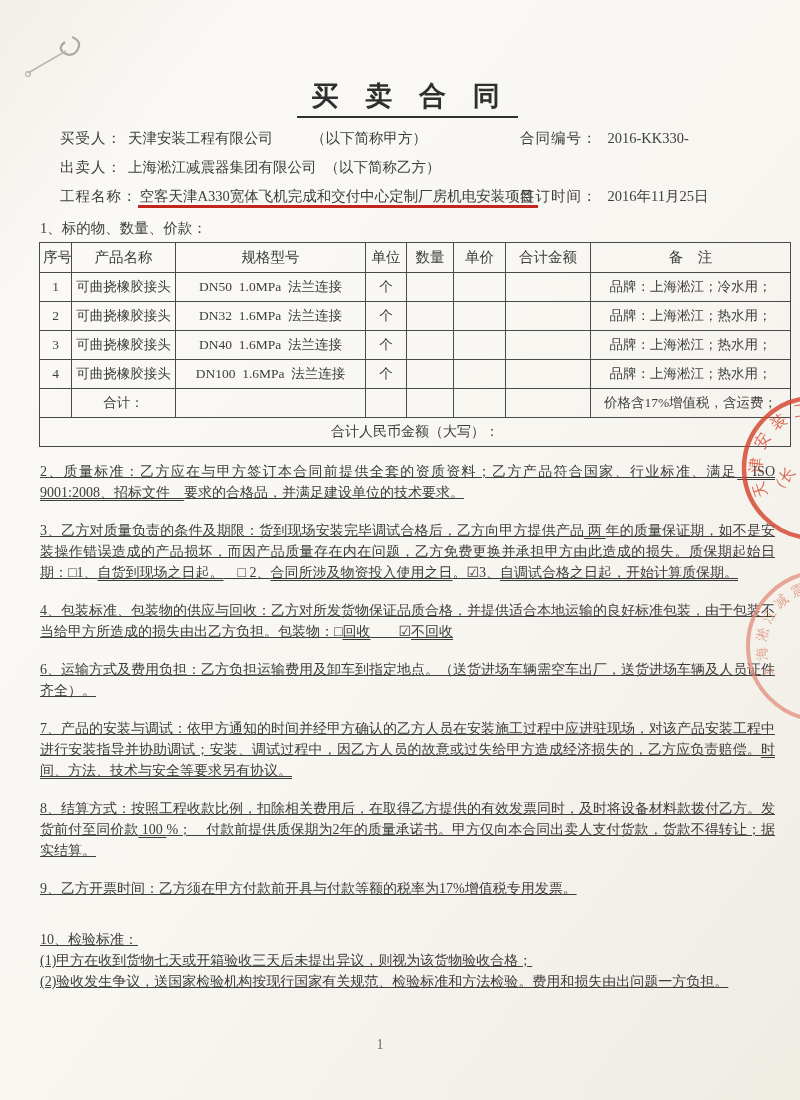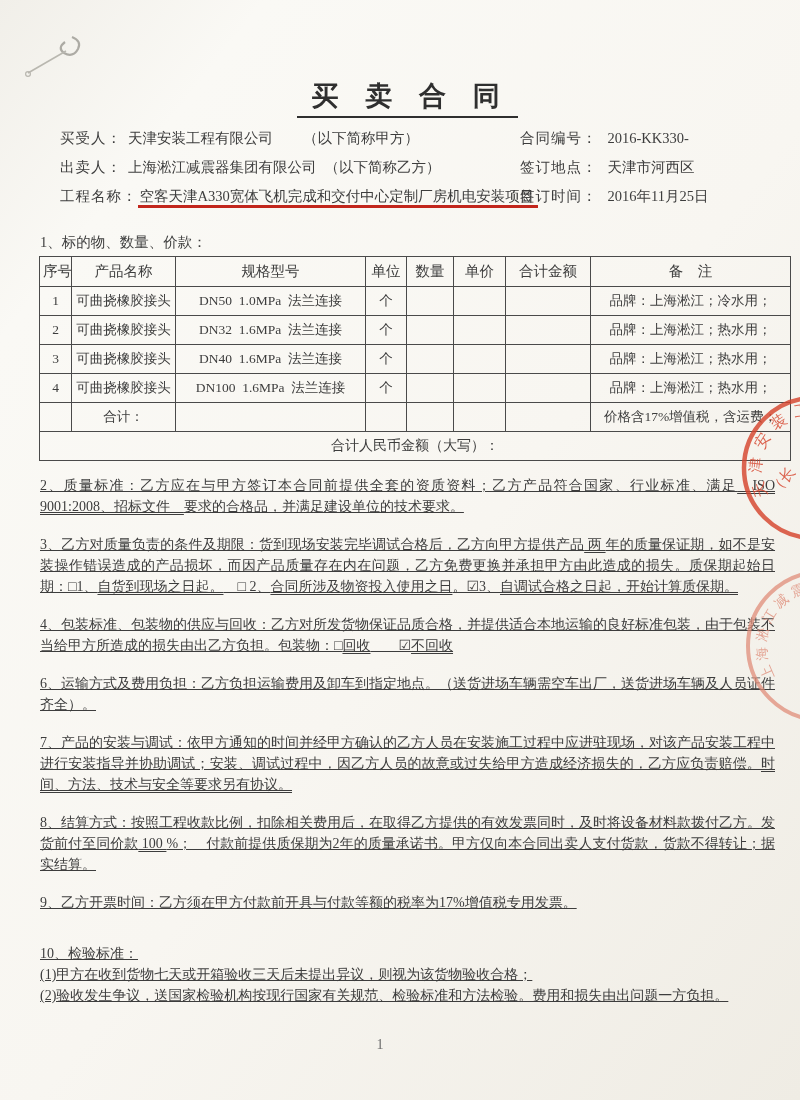--- a/index.html
+++ b/index.html
@@ -16,26 +16,26 @@
   .title-wrap { text-align:center; padding-top:78px; }
   .doc-title {
     display:inline-block; font-size:27px; font-weight:bold; letter-spacing:10px;
     color:#2f2f2f; border-bottom:2px solid #2f2f2f; padding:0 8px 2px 14px;
   }
   
   .meta { position:relative; margin:6px 0 0 45px; width:730px; font-size:14.5px; }
   .meta-row { position:relative; height:29px; line-height:29px; white-space:nowrap; }
   .meta-label { letter-spacing:1px; }
   .meta-value { margin-left:6px; }
-  .meta-note { margin-left:30px; }
+  .meta-note { margin-left:38px; }
   .meta-right { position:absolute; left:460px; top:0; }
   .meta-right .meta-value { margin-left:10px; }
   .project-name { border-bottom:3px solid #c2261c; padding:0 4px 1px 2px; }
   
-  .sec1-heading { margin:22px 0 4px 25px; font-size:14.5px; }
+  .sec1-heading { margin:8px 0 4px 25px; font-size:14.5px; }
   
   table.goods {
     margin-left:24px; width:751px; border-collapse:collapse; table-layout:fixed;
     font-size:13.5px; color:#3d3d3d;
   }
   table.goods th, table.goods td {
     border:1px solid #4a4a4a; text-align:center; vertical-align:middle;
     height:29px; padding:1px 3px; overflow:hidden;
   }
   table.goods thead th { height:30px; font-weight:normal; font-size:14.5px; white-space:pre; }
@@ -75,23 +75,20 @@
 
   <div class="meta" data-name="contract-header">
     <div class="meta-row">
       <span class="meta-label" data-name="buyer-label">买受人：</span><span class="meta-value" data-name="buyer-name">天津安装工程有限公司</span><span class="meta-note" data-name="buyer-note">（以下简称甲方）</span>
       <span class="meta-right">
         <span class="meta-label" data-name="contract-no-label">合同编号：</span><span class="meta-value" data-name="contract-no-value">2016-KK330-</span>
       </span>
     </div>
     <div class="meta-row">
       <span class="meta-label" data-name="seller-label">出卖人：</span><span class="meta-value" data-name="seller-name">上海淞江减震器集团有限公司</span><span class="meta-note" style="margin-left:8px" data-name="seller-note">（以下简称乙方）</span>
-      <span class="meta-right">
-        <span class="meta-label" data-name="sign-place-label">签订地点：</span><span class="meta-value" data-name="sign-place-value">天津市河西区</span>
-      </span>
     </div>
     <div class="meta-row">
       <span class="meta-label" data-name="project-label">工程名称：</span><span class="project-name" data-name="project-name">空客天津A330宽体飞机完成和交付中心定制厂房机电安装项目</span>
       <span class="meta-right">
         <span class="meta-label" data-name="sign-date-label">签订时间：</span><span class="meta-value" data-name="sign-date-value">2016年11月25日</span>
       </span>
     </div>
   </div>
 
   <div class="sec1-heading" data-name="section1-heading">1、标的物、数量、价款：</div>

